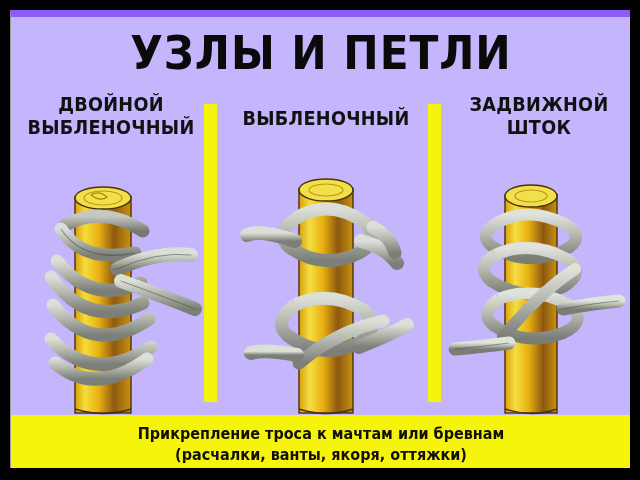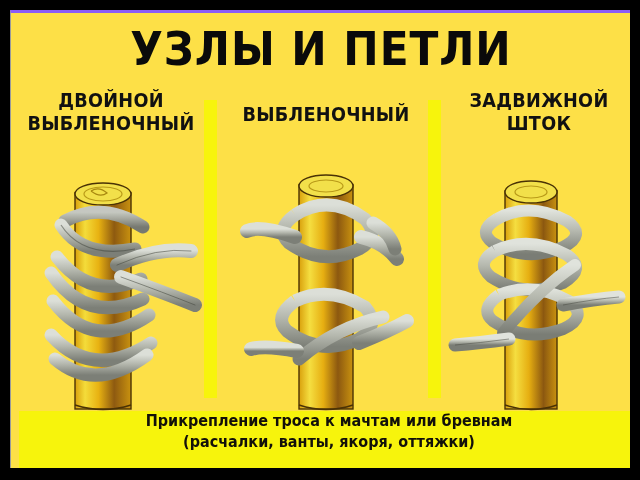--- a/index.html
+++ b/index.html
@@ -22,23 +22,23 @@
     box-sizing: border-box;
   }
 
   
   #card {
     position: absolute;
     left: 10px;
     top: 10px;
     width: 620px;
     height: 458px;
-    background: #fde047;
+    background: #c4b5fd;
     box-sizing: border-box;
-    border-top: 3px solid #8b5cf6;
+    border-top: 7px solid #8b5cf6;
     border-left: 1px solid #9a9a9a;
     overflow: hidden;
   }
 
   
   #title {
     position: absolute;
     left: 0;
     top: 12px;
     width: 620px;
@@ -78,26 +78,27 @@
     width: 13px;
     height: 298px;
     background: #f7f40c;
   }
   #divider-1 { left: 193px; }
   #divider-2 { left: 417px; }
 
   
   #caption-band {
     position: absolute;
-    left: 8px;
+    left: 0;
     top: 398px;
     width: 620px;
     height: 60px;
     background: #f7f40c;
     box-sizing: border-box;
+    padding-top: 9px;
   }
   .caption-line {
     text-align: center;
     font-family: "DejaVu Sans", sans-serif;
     font-weight: bold;
     font-size: 15px;
     line-height: 21px;
     color: #12100a;
     white-space: nowrap;
     transform: scaleX(0.96);

